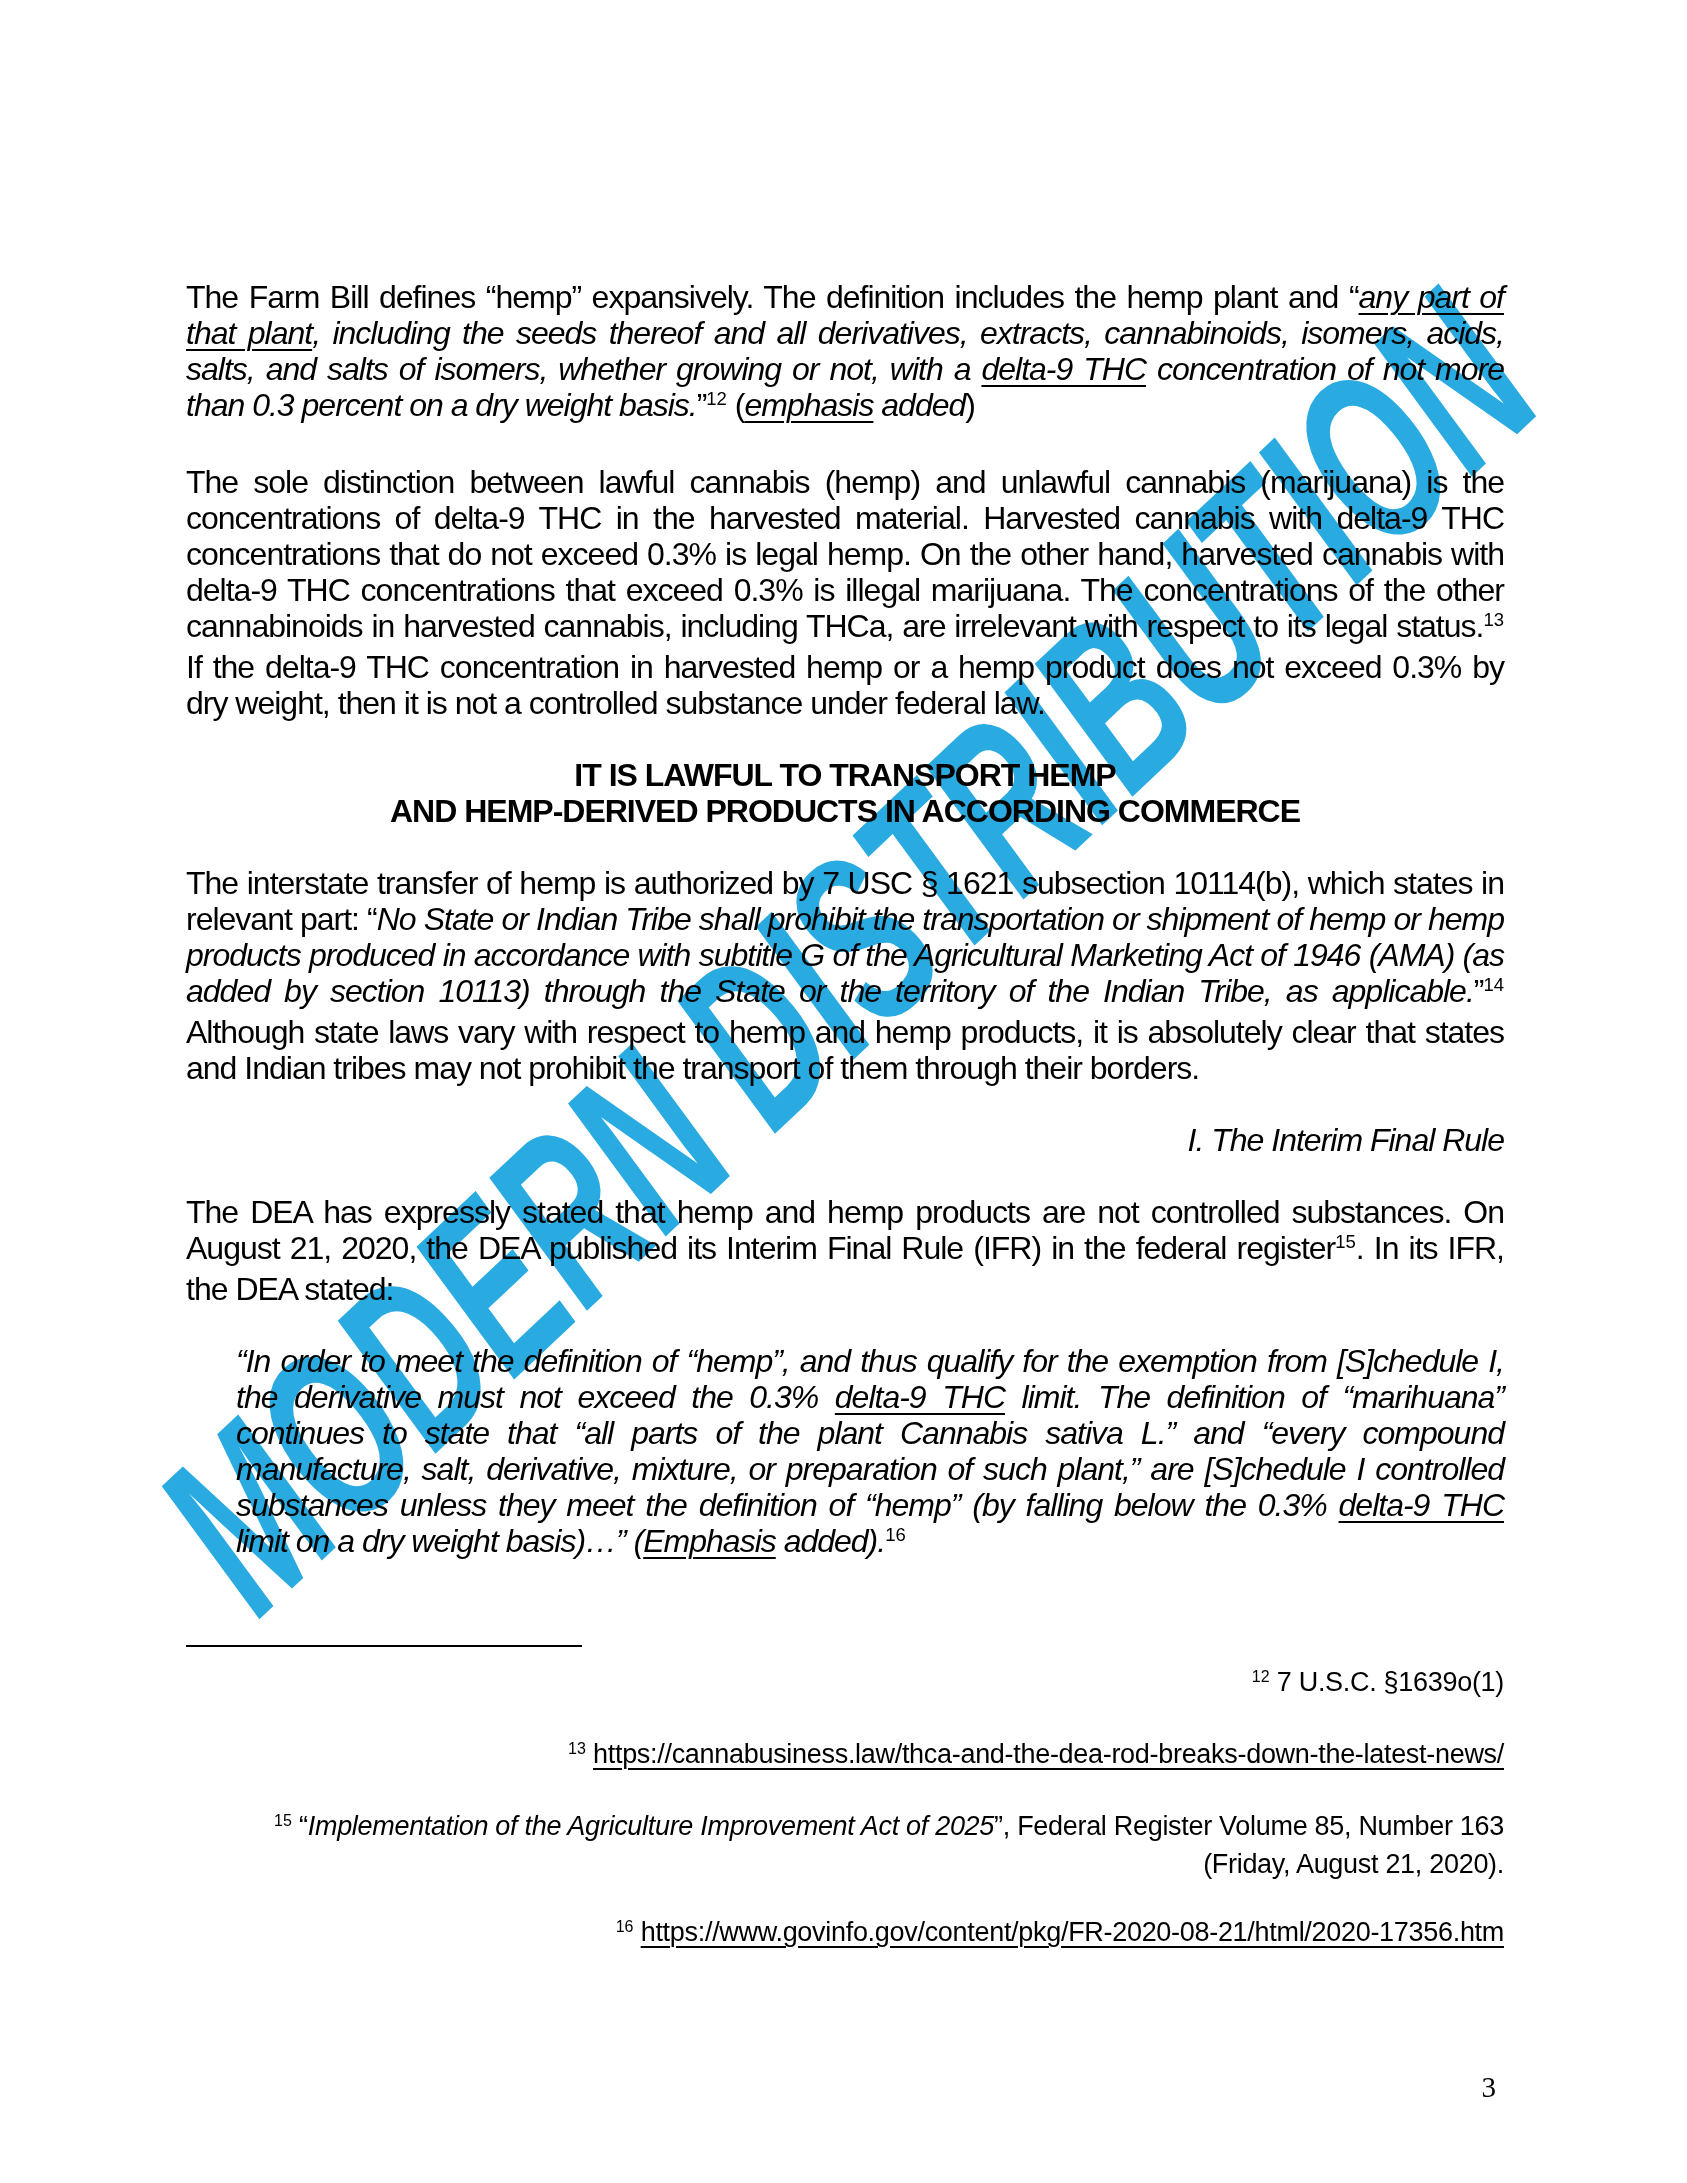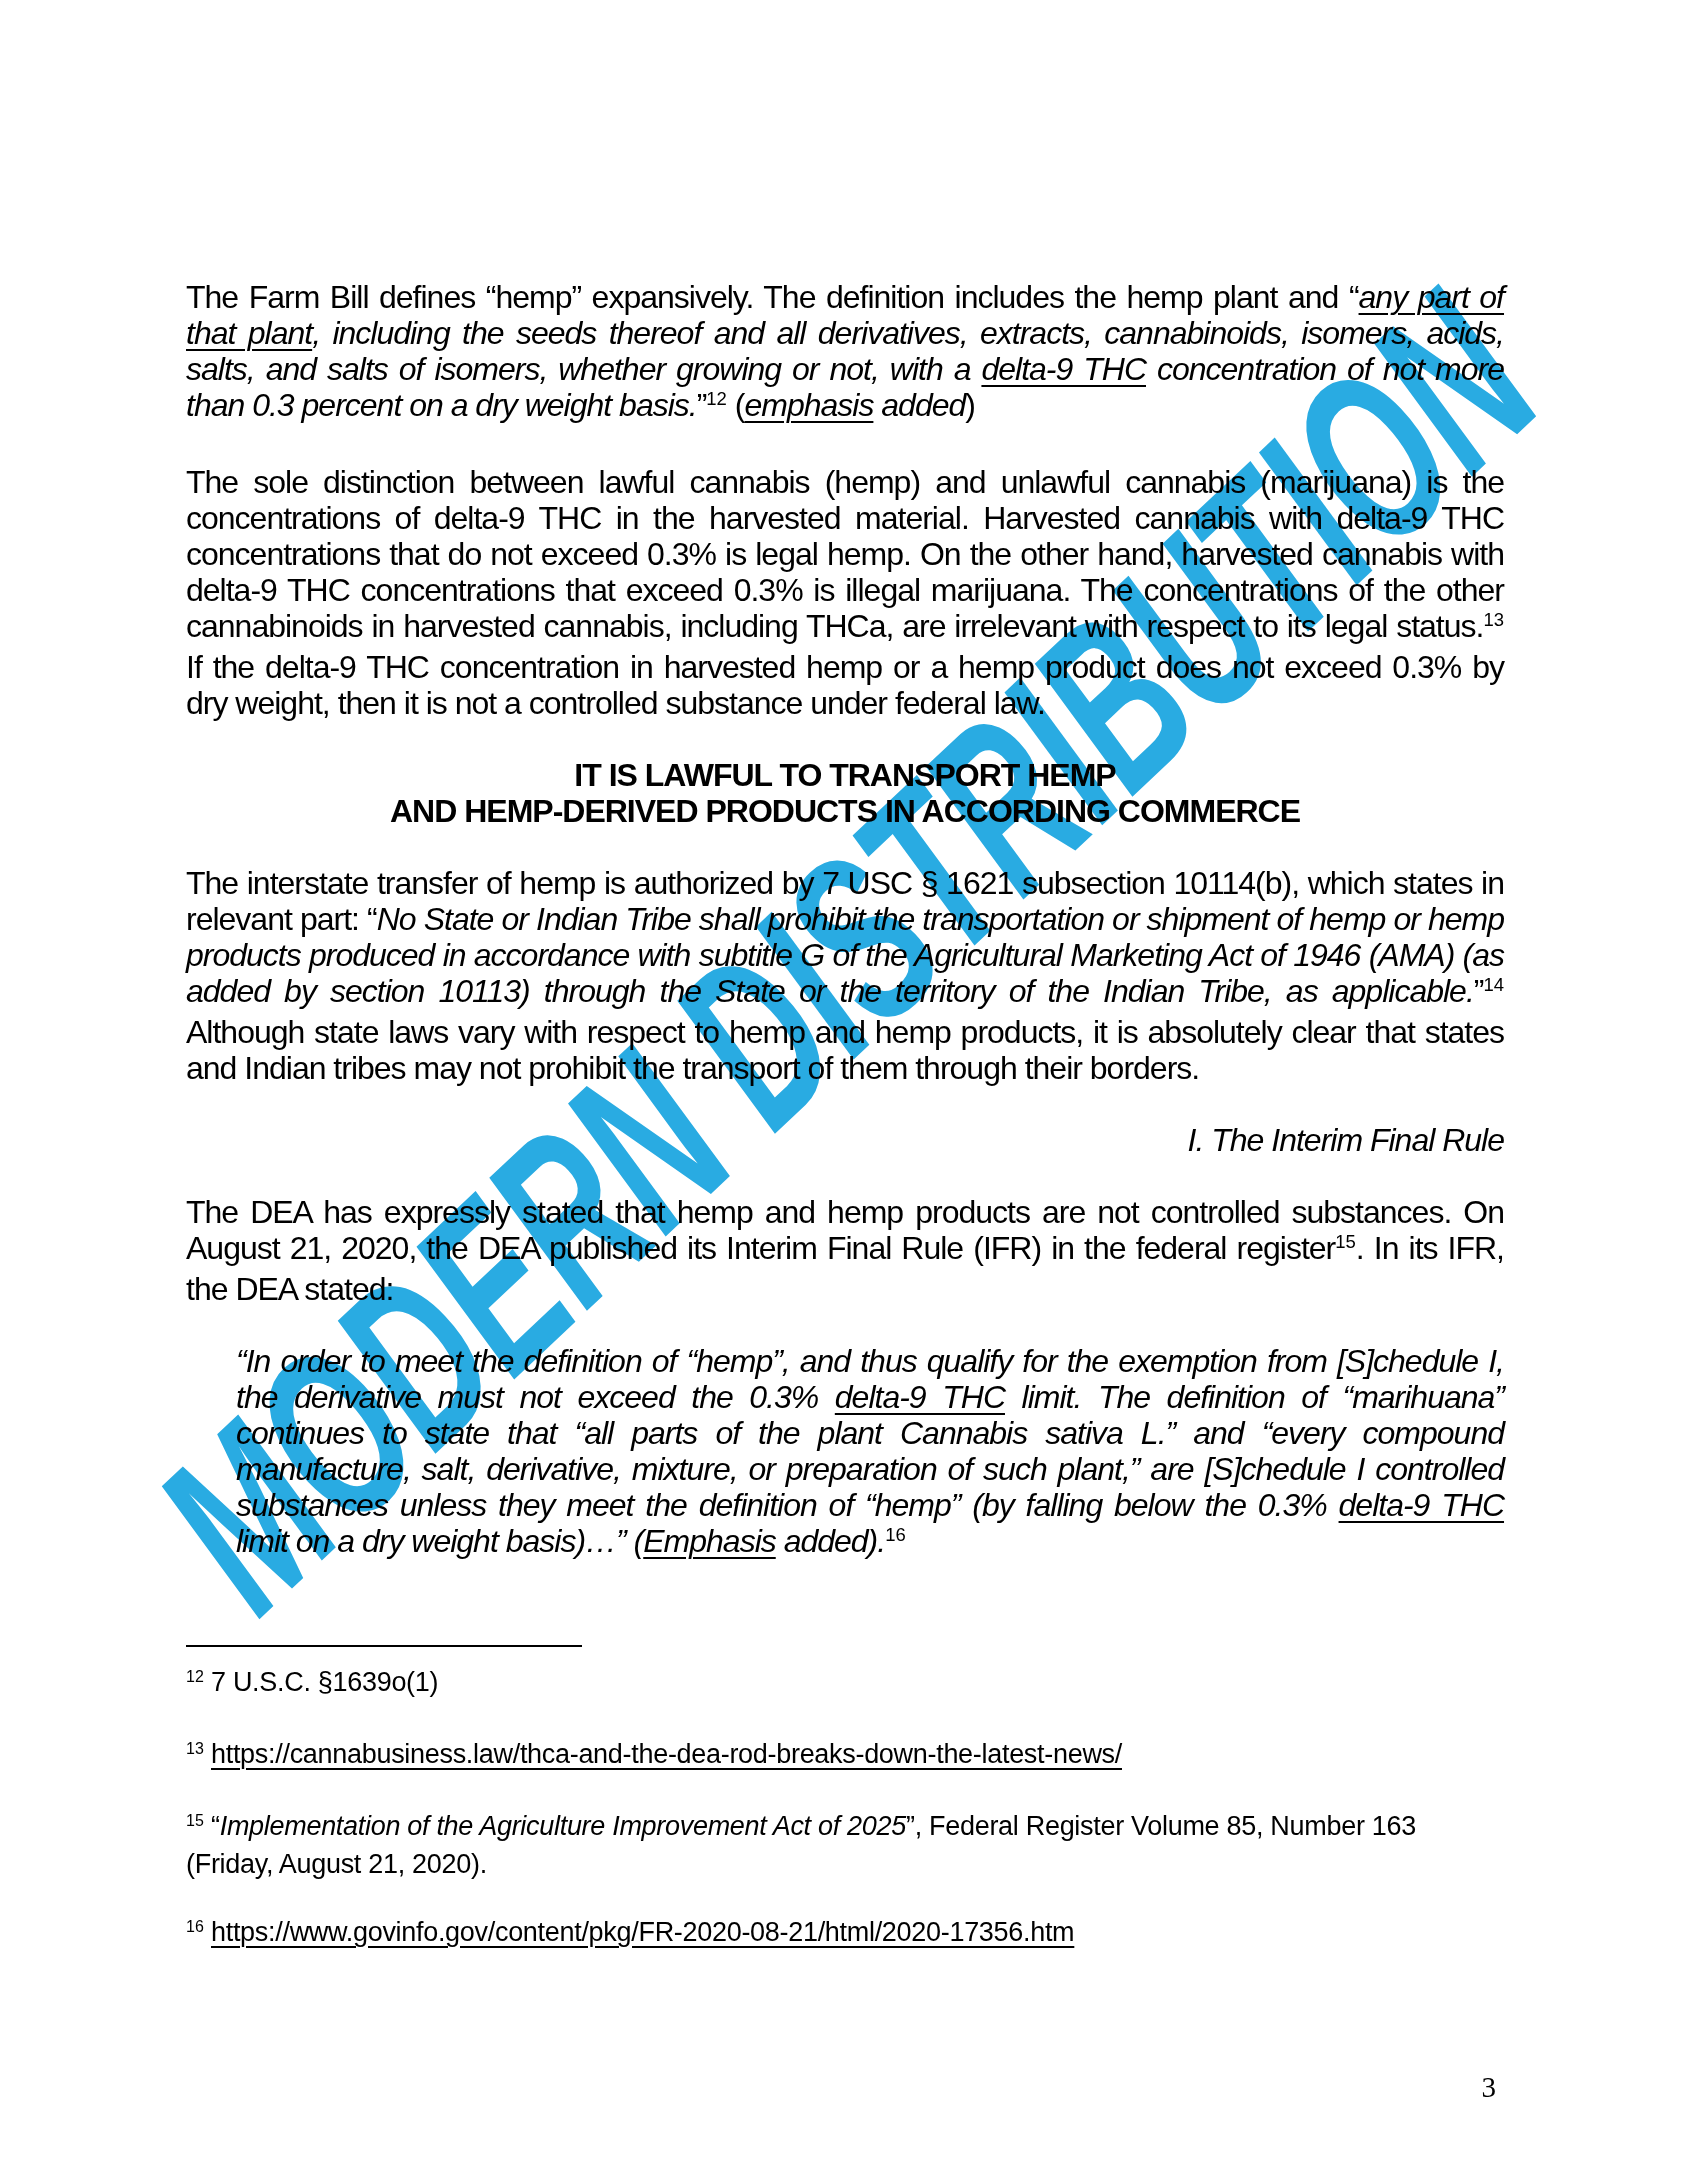--- a/index.html
+++ b/index.html
@@ -99,21 +99,21 @@
     letter-spacing: -0.3px;
   }
   .footnote-separator {
     width: 396px;
     border-top: 2.6px solid #000;
     margin: 0 0 18px 0;
     height: 0;
   }
   .footnote {
     margin: 0 0 34px 0;
-    text-align: left;
+    text-align: right;
   }
   .footnote .run-s {
     font-size: 16px;
     top: -8.6px;
   }
   
   .page-number {
     position: absolute;
     right: 191px;
     top: 2071px;

